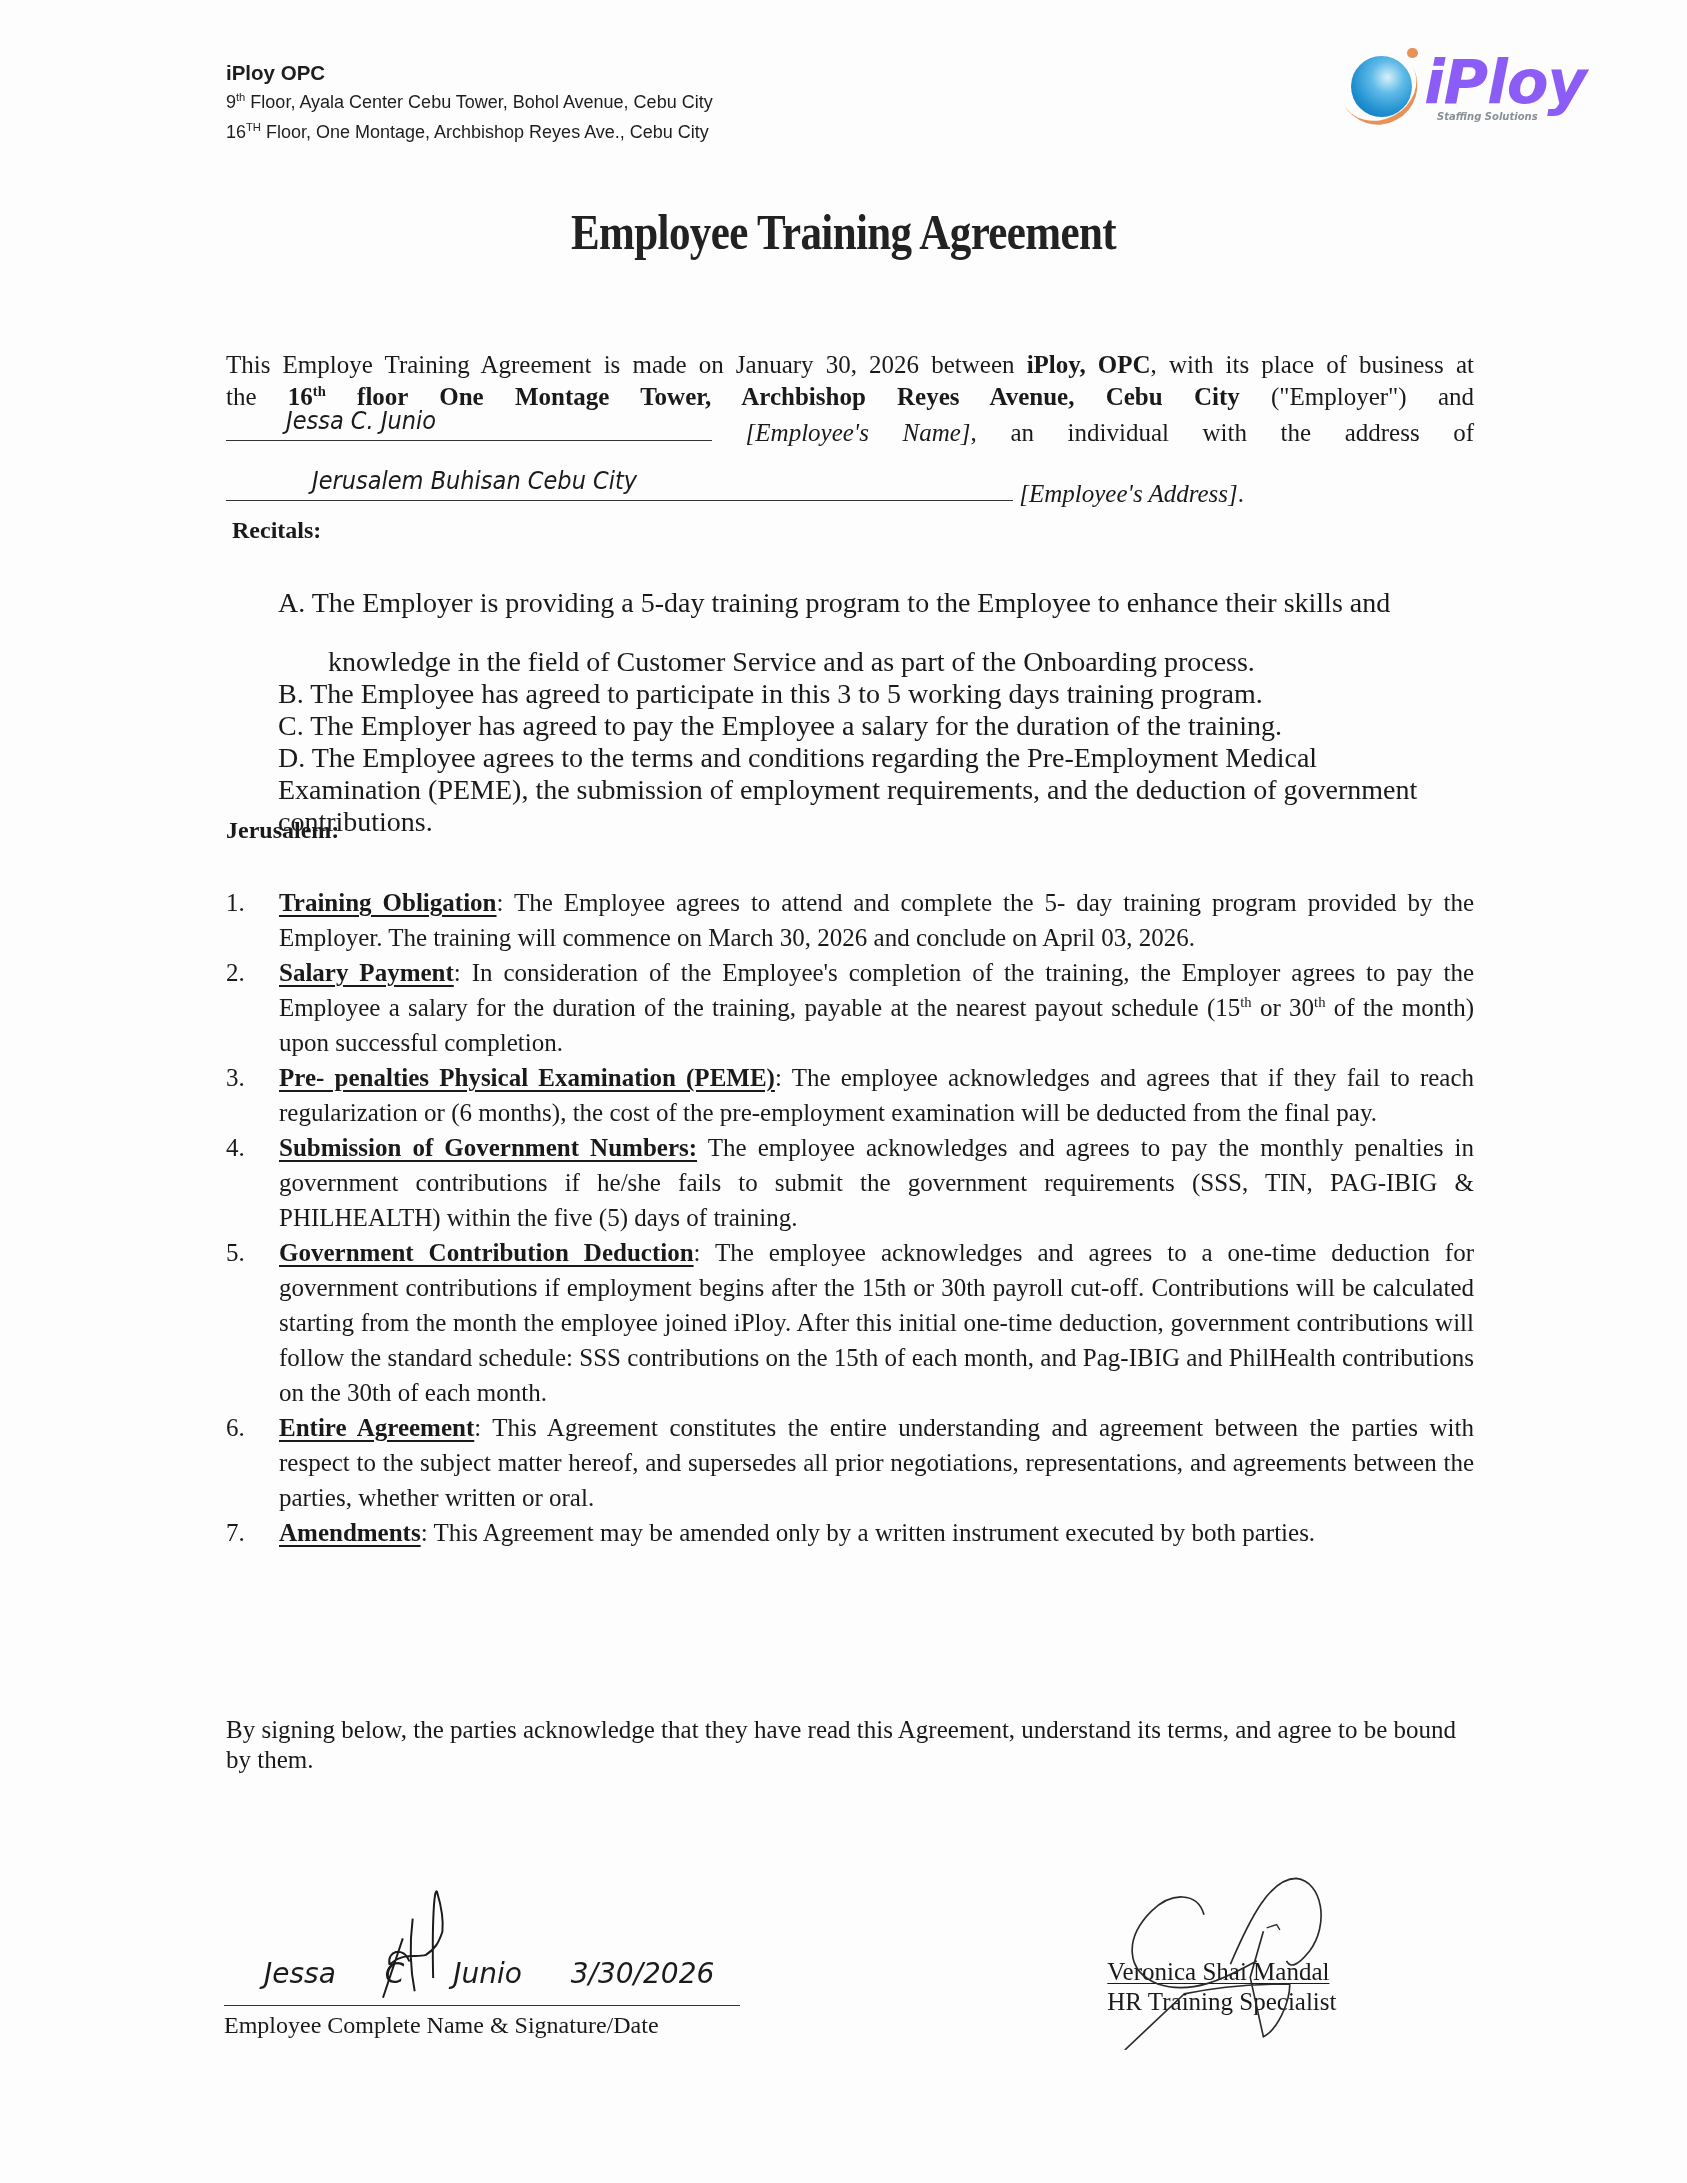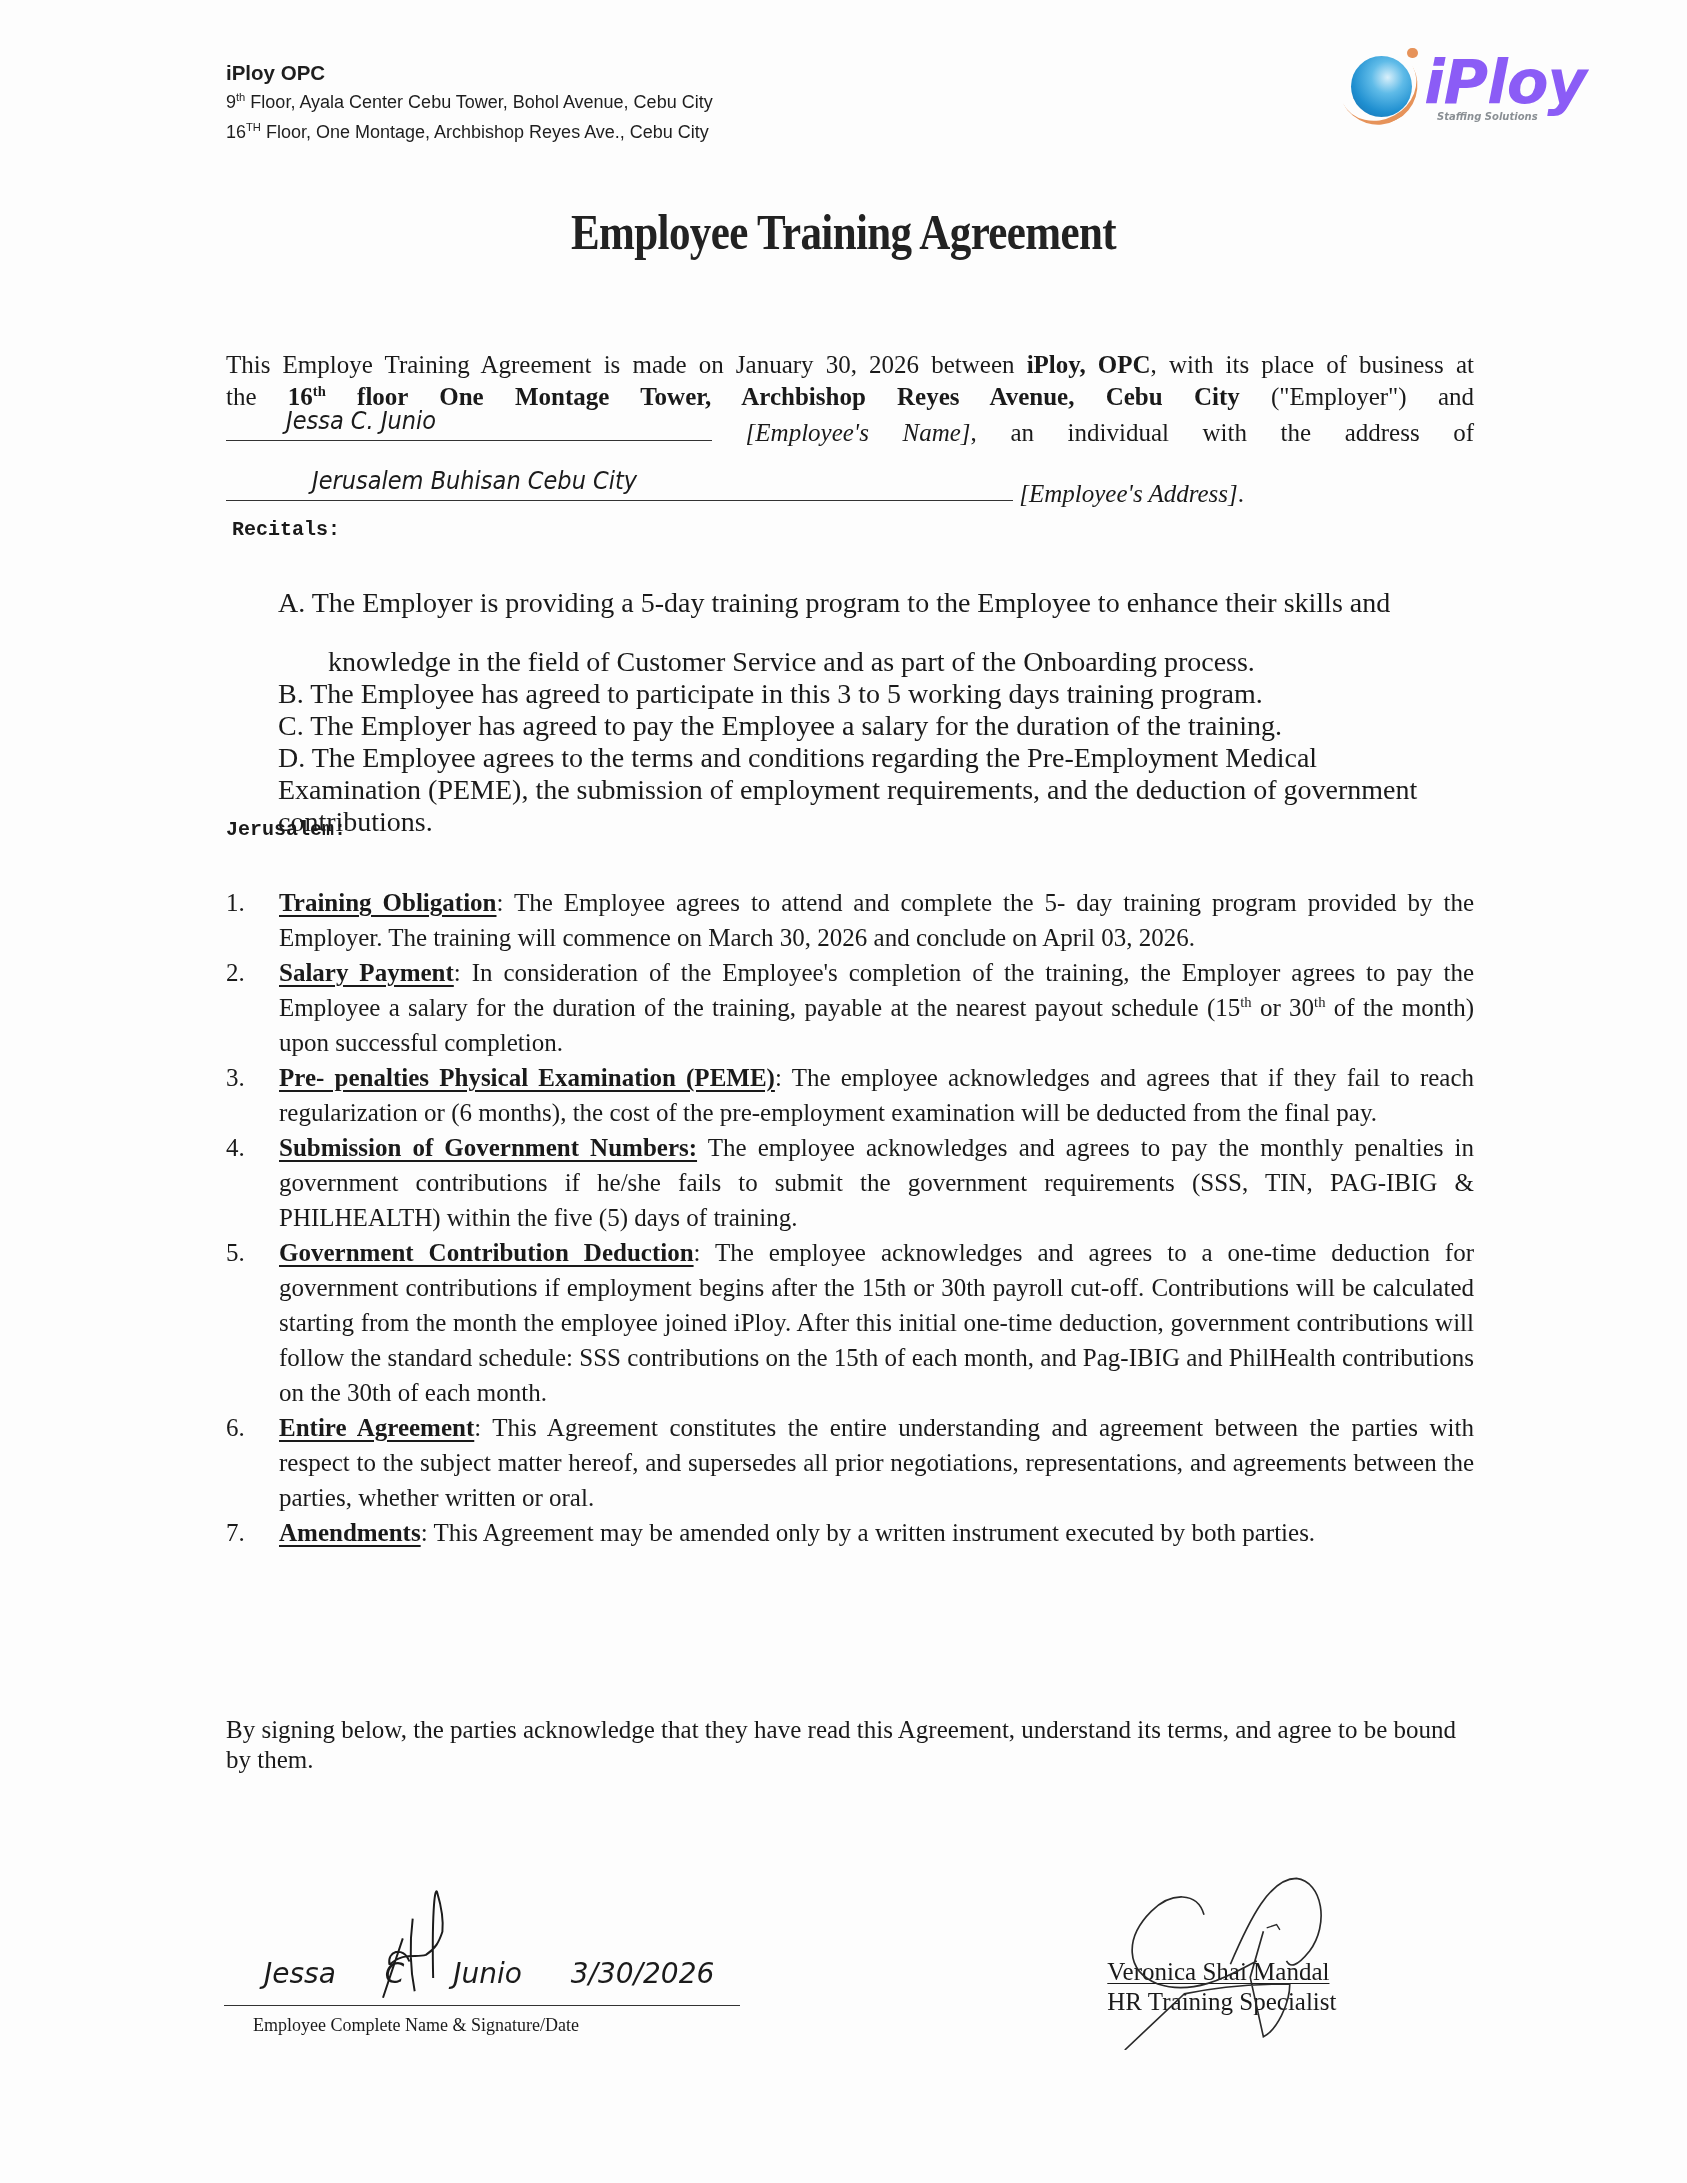--- a/index.html
+++ b/index.html
@@ -30,21 +30,21 @@
   .intro { position: absolute; left: 226px; top: 349px; width: 1248px; font-size: 25px; line-height: 32px; text-align: justify; }
   .intro .line { display: block; text-align: justify; text-align-last: justify; white-space: nowrap; }
   .intro .line.last { text-align-last: left; }
   .intro b sup, .agreement sup { font-size: 14.6px; line-height: 0; }
   .fill { display: inline-block; border-bottom: 1.3px solid #333; position: relative; vertical-align: baseline; }
   .fill-name { width: 486px; height: 26.5px; }
   .fill-addr { width: 787px; height: 26.5px; margin-top: 25px; }
   .hand { position: absolute; bottom: 2.6px; font-family: "DejaVu Sans", sans-serif; font-style: italic; font-weight: normal; font-size: 25px; color: #1b1b1b; transform: scaleX(0.9); transform-origin: left bottom; white-space: nowrap; }
 
   
-  .heading { position: absolute; font-family: Liberation Mono, monospace; font-weight: bold; font-size: 20px; line-height: 30px; }
+  .heading { position: absolute; font-family: Liberation Serif, serif; font-weight: bold; font-size: 24px; line-height: 30px; }
   .recitals-h { left: 232px; top: 515px; }
   .agreement-h { left: 226px; top: 815px; }
 
   
   .recitals { position: absolute; left: 278px; top: 587px; width: 1184px; font-size: 28px; line-height: 32px; }
   .recital { display: block; }
   .recital .cont { display: block; padding-left: 50px; margin-top: 27px; }
 
   
   .agreement { position: absolute; left: 226px; top: 885px; width: 1248px; font-size: 25px; line-height: 35px; }
@@ -53,21 +53,21 @@
   .clause .ct { font-weight: bold; text-decoration: underline; text-decoration-thickness: 2px; text-underline-offset: 4px; }
 
   
   .closing { position: absolute; left: 226px; top: 1715px; width: 1231px; font-size: 25px; line-height: 30px; }
 
   
   .emp-sig { position: absolute; left: 224px; top: 1879px; width: 529px; }
   .emp-sig-line { position: absolute; left: 0; top: 126px; width: 516px; border-top: 1.3px solid #333; }
   .emp-sig-text { position: absolute; left: 40px; top: 78px; font-family: "DejaVu Sans", sans-serif; font-style: italic; font-size: 28px; color: #1b1b1b; white-space: nowrap; word-spacing: 40px; }
   .emp-sig-mark { position: absolute; left: 139px; top: 0px; width: 106px; height: 132px; }
-  .emp-sig-label { position: absolute; left: 0; top: 131px; font-size: 18px; line-height: 30px; white-space: nowrap; margin-left: 29px; }
+  .emp-sig-label { position: absolute; left: 0; top: 131px; font-size: 24px; line-height: 30px; white-space: nowrap; }
 
   .hr-sig { position: absolute; left: 1098px; top: 1852px; width: 344px; height: 198px; }
   .hr-name { position: absolute; left: 9.3px; top: 105px; font-size: 25px; line-height: 30px; text-decoration: underline; text-decoration-thickness: 1.3px; text-underline-offset: 2.6px; white-space: nowrap; }
   .hr-title { position: absolute; left: 9.3px; top: 135px; font-size: 25px; line-height: 30px; white-space: nowrap; }
   .hr-sig-mark { position: absolute; left: 0; top: 0; width: 344px; height: 198px; }
 </style>
 </head>
 <body>
 
 <div class="page">

